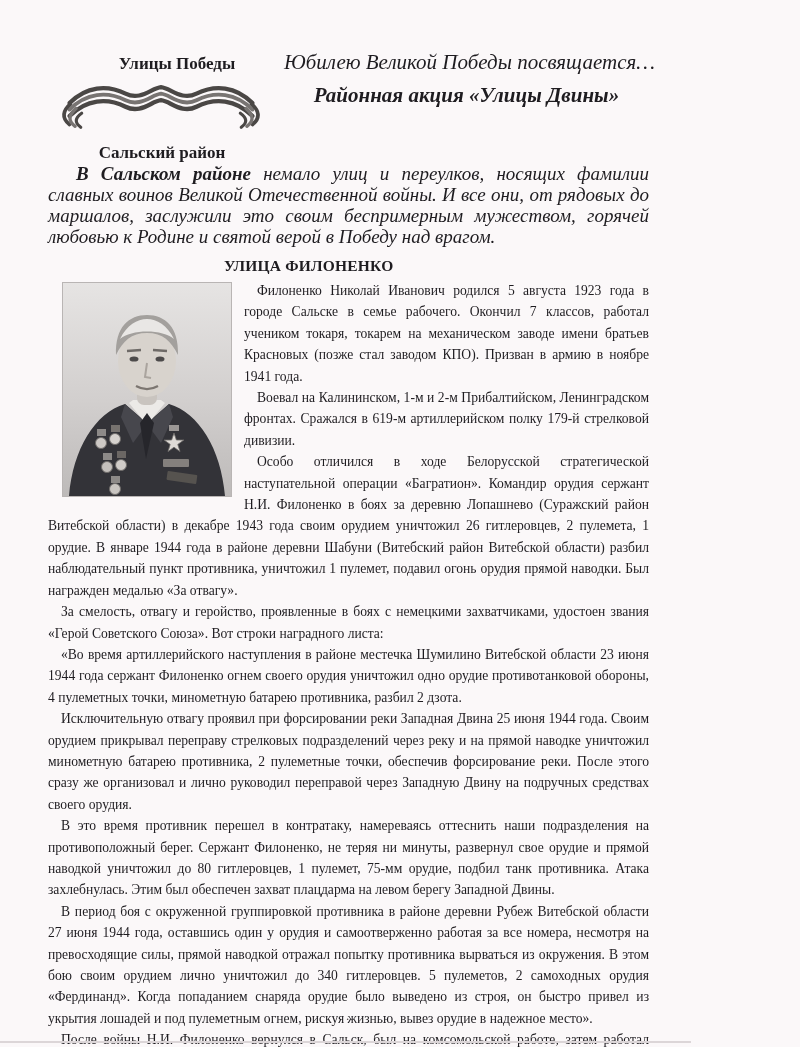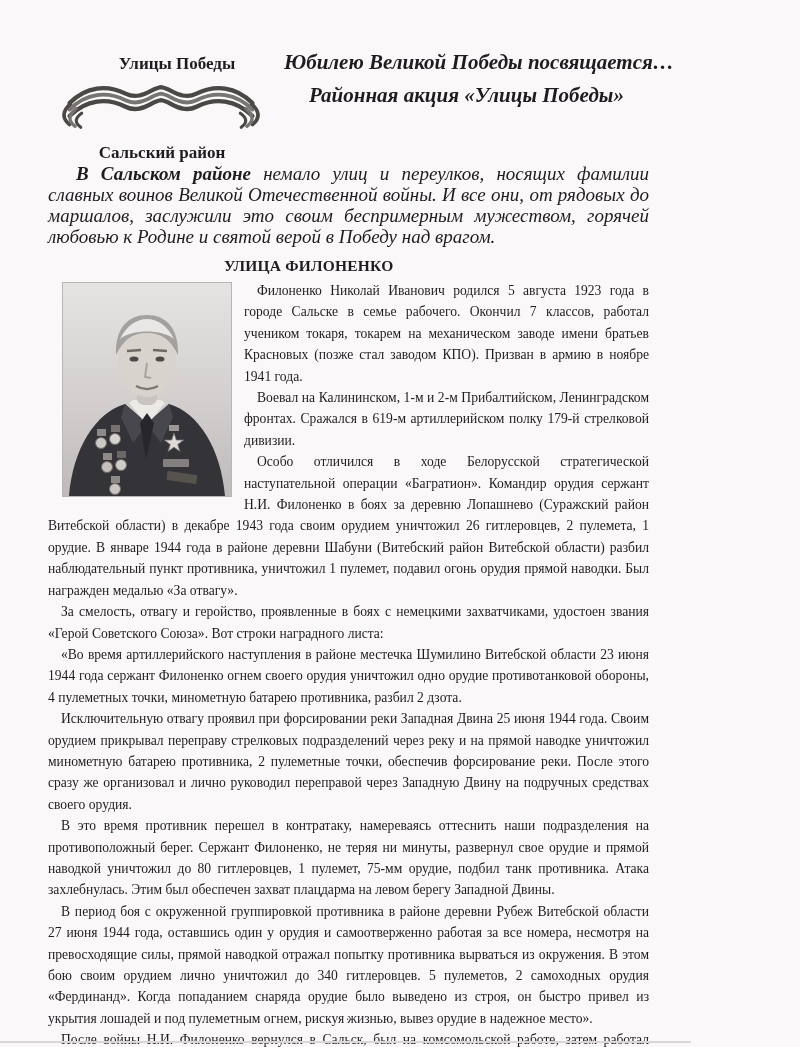--- a/index.html
+++ b/index.html
@@ -9,21 +9,21 @@
     font-family:"Liberation Serif","DejaVu Serif",serif;
   }
   .content{padding:50px 42px 0 48px;}
 
   
   .logo-float{float:left;width:228px;margin:4px 8px 0 0;}
   .logo-title{font-weight:bold;font-size:17px;text-align:center;margin-left:30px;white-space:nowrap;}
   .ribbon{display:block;margin:1px 0 0 10px;}
   .logo-subtitle{font-weight:bold;font-size:17px;text-align:center;margin-top:12px;white-space:nowrap;}
 
-  .dedication{font-style:italic;font-weight:bold;font-size:21px;text-align:right;padding-left:60px;white-space:nowrap;}
+  .dedication{font-style:italic;font-weight:normal;font-size:21px;text-align:right;padding-left:60px;white-space:nowrap;}
   .action-title{font-style:italic;font-weight:bold;font-size:21px;text-align:center;margin-top:8px;white-space:nowrap;}
   .intro{font-style:italic;font-size:20px;line-height:27px;text-align:justify;text-indent:46px;margin:3px 0 0;}
   .lead{font-style:italic;font-size:19px;line-height:21px;text-align:justify;text-indent:28px;margin:4px 0 0;clear:both;}
   .lead b{font-style:italic;}
 
   .section-heading{font-size:15.5px;font-weight:bold;text-align:left;padding-left:176px;margin:10px 0 5px;letter-spacing:.2px;}
 
   
   .article{font-size:13.6px;line-height:21.4px;text-align:justify;}
   .article p{margin:0;text-indent:13px;}
@@ -51,21 +51,21 @@
           <path d="M25,41 C18,46 17,51 24,56" stroke="#4a4745" stroke-width="3.4"></path>
           <path d="M207,31 C215,38 217,46 208,53" stroke="#4a4745" stroke-width="4"></path>
           <path d="M201,36 C209,43 210,49 202,55" stroke="#787472" stroke-width="3.6"></path>
           <path d="M195,41 C202,46 203,51 196,56" stroke="#4a4745" stroke-width="3.4"></path>
         </g>
       </svg>
       <div class="logo-subtitle">Сальский район</div>
     </div>
 
     <div class="dedication">Юбилею  Великой Победы посвящается…</div>
-    <div class="action-title">Районная акция «Улицы Победы»</div>
+    <div class="action-title">Районная акция «Улицы Двины»</div>
 
     <p class="lead"><b>В Сальском районе</b><span> немало улиц и переулков, носящих фамилии славных воинов Великой Отечественной войны. И все они, от рядовых до маршалов, заслужили это своим беспримерным мужеством, горячей любовью к Родине и святой верой в Победу над врагом.</span></p>
 
     <h2 class="section-heading">УЛИЦА ФИЛОНЕНКО</h2>
 
     <div class="article">
       <div class="photo-wrap">
         <svg width="168" height="213" viewBox="0 0 168 213">
           <defs>
             <linearGradient id="bgph" x1="0" y1="0" x2="0" y2="1">

